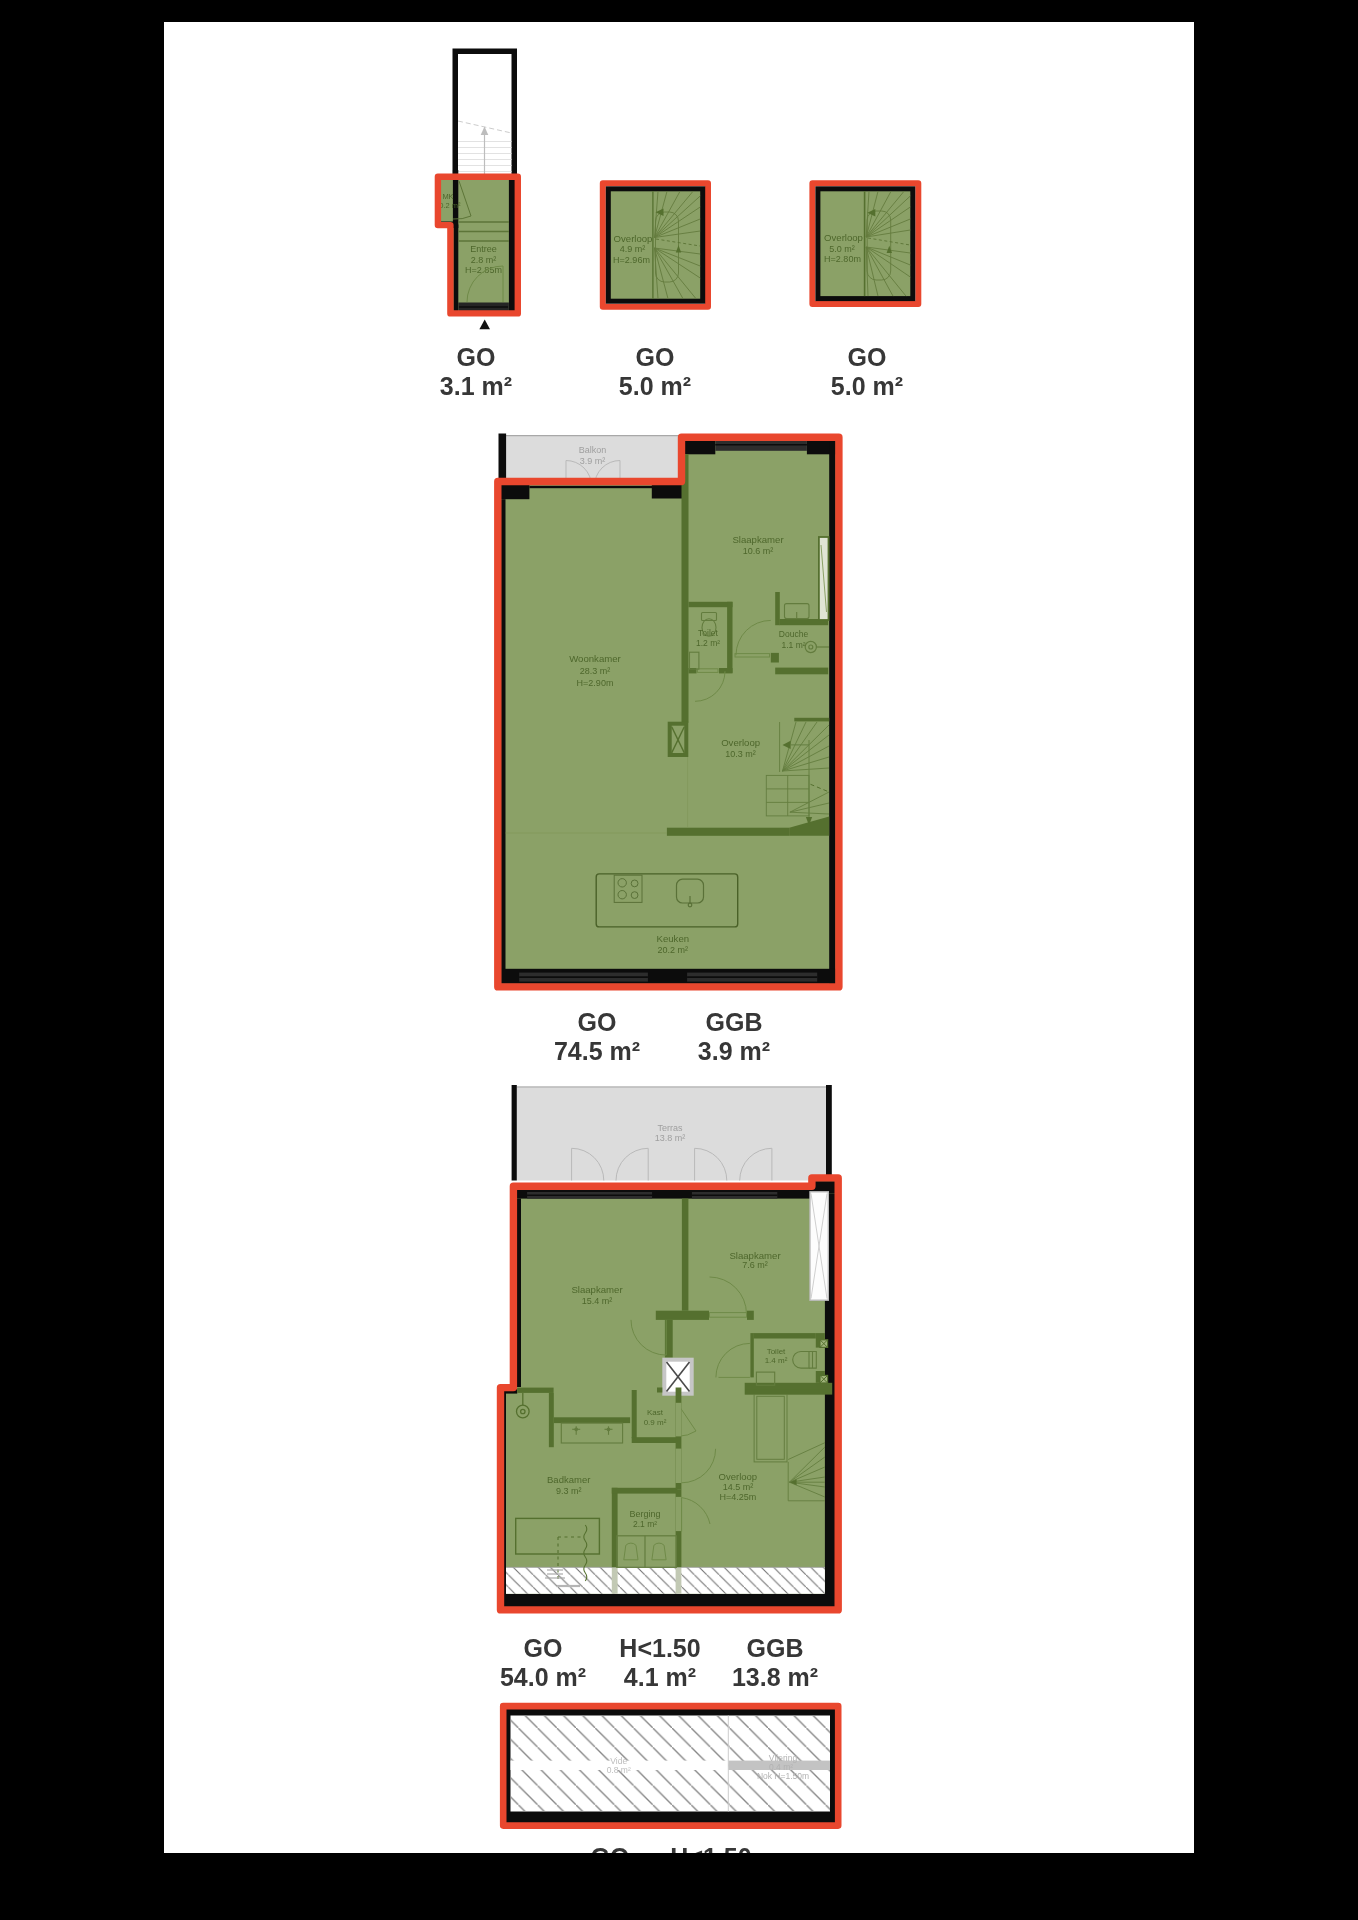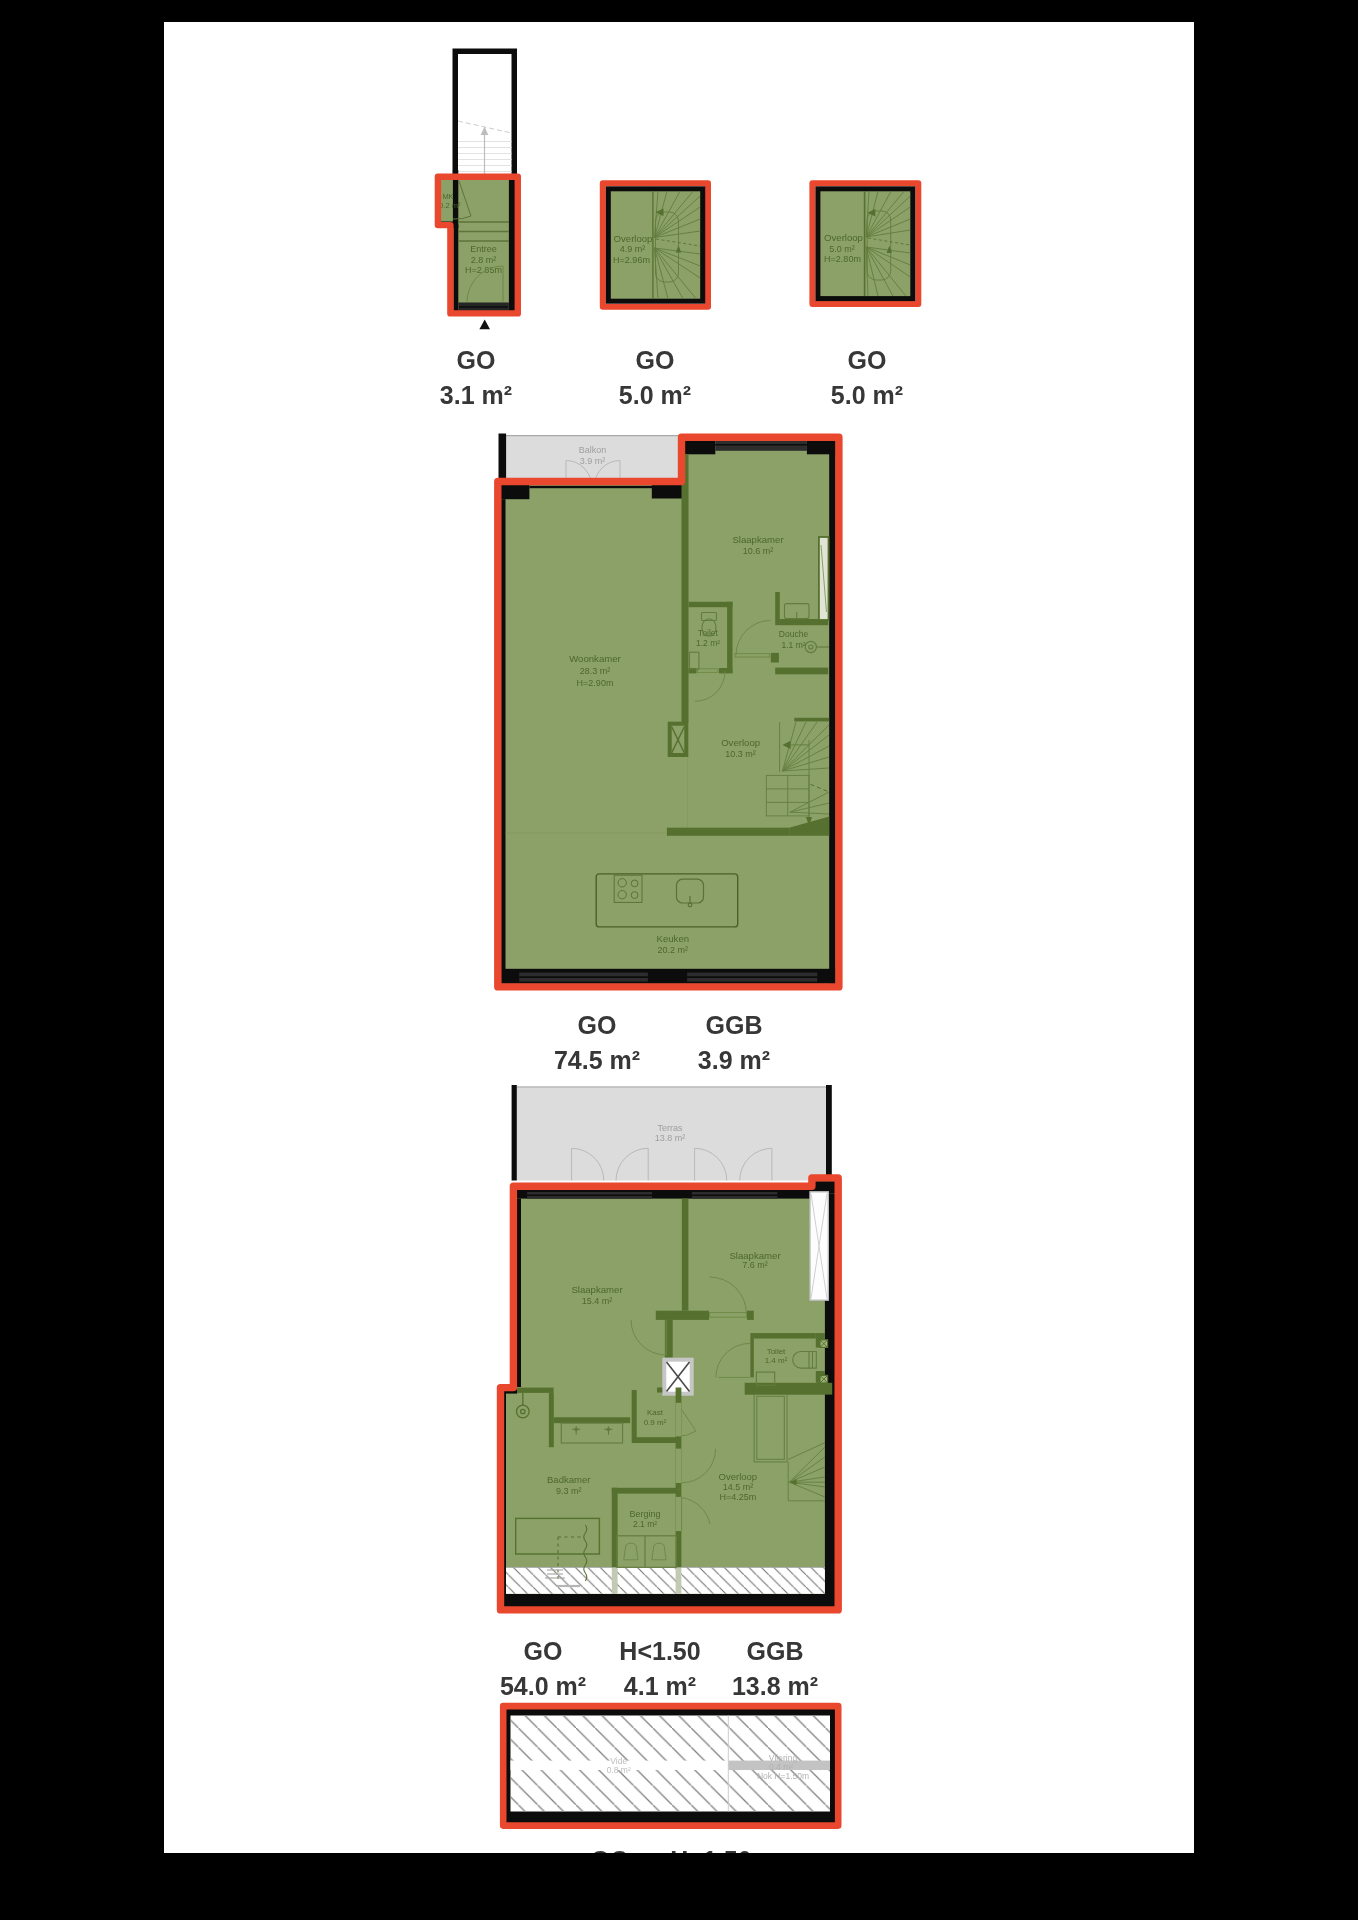--- a/index.html
+++ b/index.html
@@ -1,20 +1,20 @@
 <!DOCTYPE html>
 <html><head>
 <meta charset="utf-8">
 <style>
   html,body{margin:0;padding:0;background:#000;}
   #frame{position:relative;width:1358px;height:1920px;background:#ef4444;overflow:hidden;
          font-family:"Liberation Sans", sans-serif;padding-left:36px;}
   #page{position:absolute;left:164px;top:22px;width:1030px;height:1831px;background:#fff;}
   .plan{position:absolute;filter:blur(0.5px);}
-  .lbl{position:absolute;color:#373737;filter:blur(0.35px);font-weight:bold;font-size:25px;line-height:35px;
+  .lbl{position:absolute;color:#373737;filter:blur(0.35px);font-weight:bold;font-size:25px;line-height:29px;
        text-align:center;transform:translateX(-50%);white-space:nowrap;}
 </style>
 </head>
 <body>
 <div id="frame">
 <div id="page"></div>
 
 <svg class="plan" style="left:430px;top:44px;" width="102" height="292" viewBox="430 44 102 292">
 
   <g>

